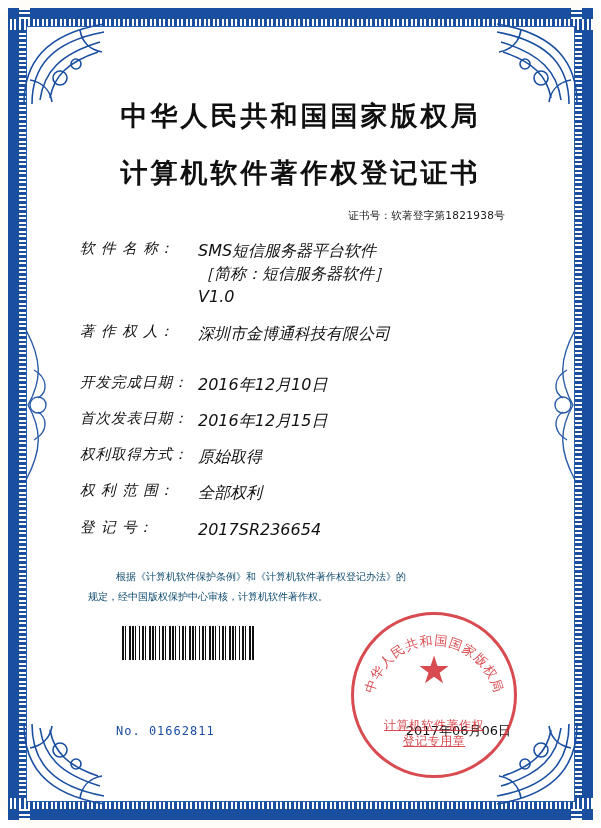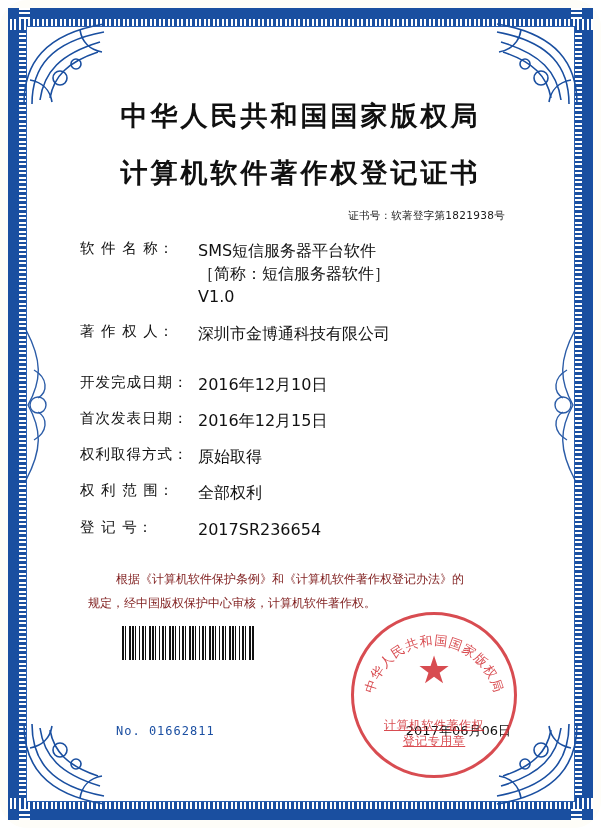--- a/index.html
+++ b/index.html
@@ -123,20 +123,21 @@
     margin-top: 18px;
     font-size: 10.5px;
     color: #1a1a1a;
     letter-spacing: 0.3px;
   }
 
   .fields {
     margin-top: 16px;
     padding-left: 44px;
     padding-right: 30px;
+    font-style: italic;
   }
   .frow {
     display: flex;
     align-items: flex-start;
     margin-bottom: 13px;
   }
   .flabel {
     width: 118px;
     flex: 0 0 118px;
     font-size: 14.5px;
@@ -150,23 +151,23 @@
     line-height: 1.45;
     white-space: pre-line;
     font-family: "DejaVu Sans", "Liberation Sans", sans-serif;
   }
   .gap-big { height: 15px; }
 
   .statement {
     margin-top: 26px;
     padding-left: 52px;
     padding-right: 46px;
-    font-size: 12px;
+    font-size: 10px;
     line-height: 2.0;
-    color: #7f1d1d;
+    color: #0c4a6e;
     text-align: justify;
   }
   .statement p { margin: 0; }
   .statement .indent { text-indent: 28px; }
 
   
   .barcode {
     position: absolute;
     left: 86px;
     top: 590px;

